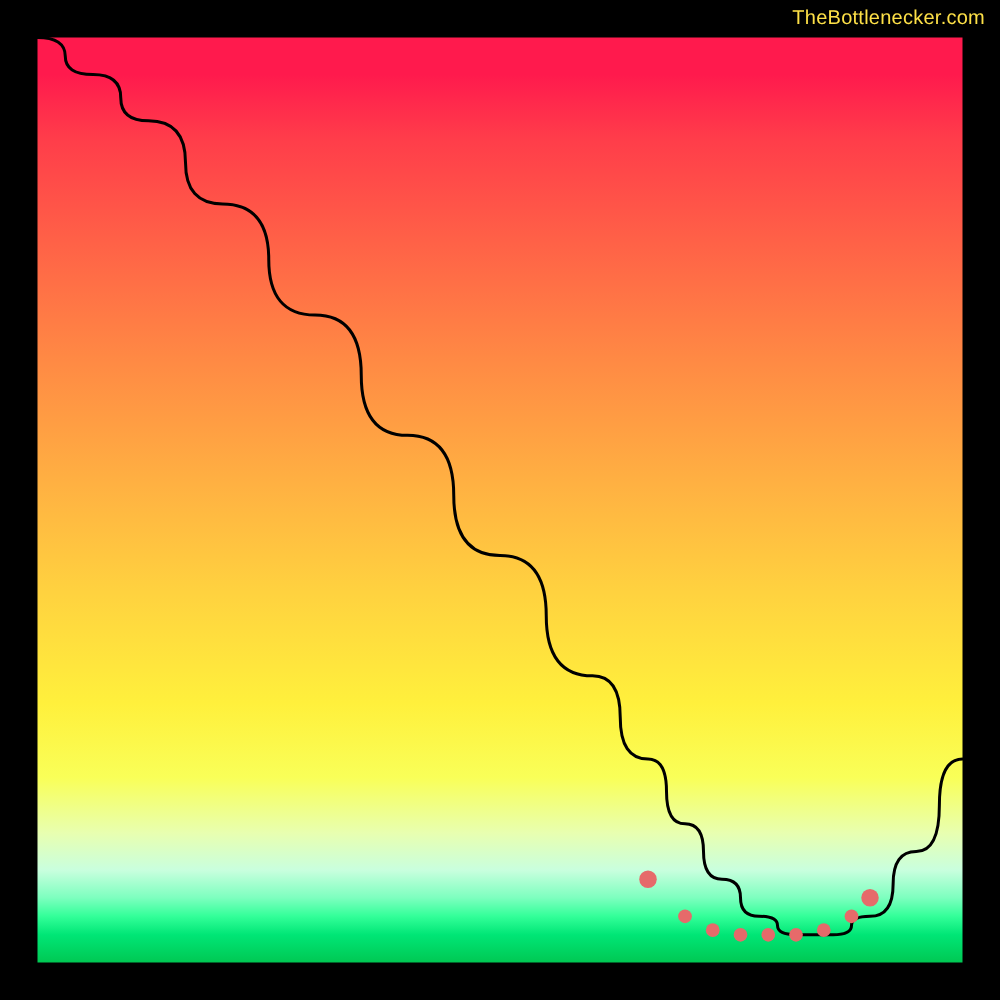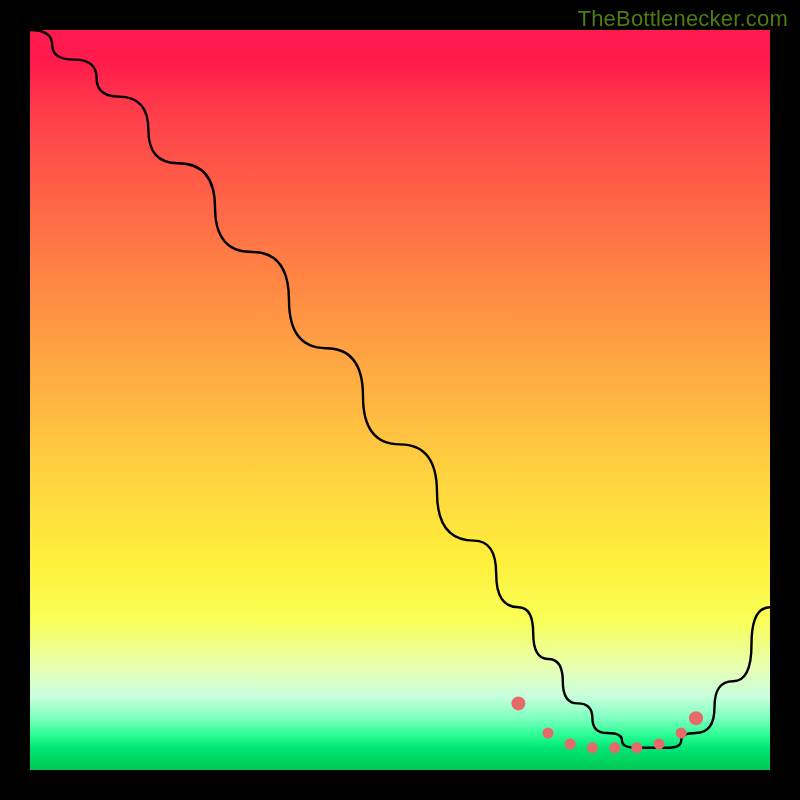--- a/index.html
+++ b/index.html
@@ -38,22 +38,22 @@
       #7dffbf 93%,
       #33ff99 95%,
       #00e676 97%,
       #00c853 100%
     );
   }
   .watermark {
     position: absolute;
     top: 6px;
     right: 12px;
-    color: #4d7c0f;
-    font-size: 22px;
+    color: #fde047;
+    font-size: 16px;
     font-weight: 500;
     letter-spacing: 0.2px;
     user-select: none;
   }
   svg.curve {
     position: absolute;
     inset: 0;
     width: 100%;
     height: 100%;
     overflow: visible;

